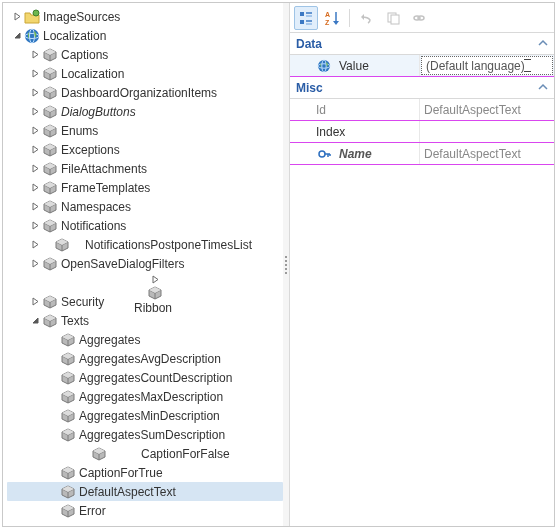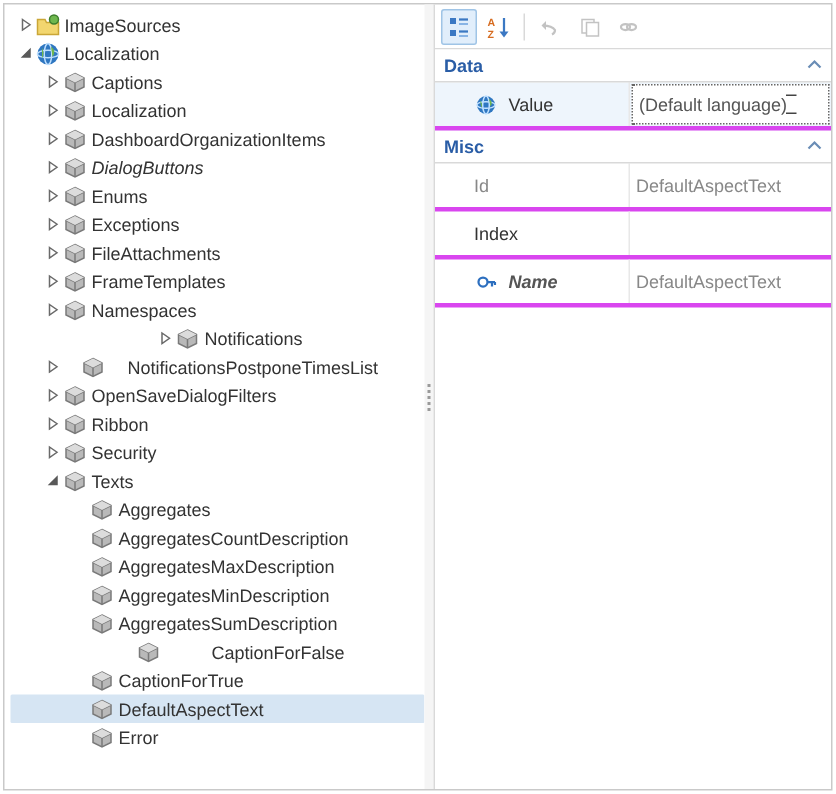--- a/index.html
+++ b/index.html
@@ -114,22 +114,22 @@
     position: relative;
   }
   .cat-header .chev {
     position: absolute;
     right: 6px;
     top: 50%;
     transform: translateY(-50%);
   }
   .prop-row {
     display: flex;
-    height: 32px;
-    border-bottom: 3px solid #d946ef;
+    height: 22px;
+    border-bottom: 1px solid #d946ef;
   }
   .prop-row.selected {
     background: #eef5fc;
   }
   .prop-name {
     width: 130px;
     display: flex;
     align-items: center;
     padding-left: 18px;
     border-right: 1px solid #e8e8e8;
@@ -337,21 +337,21 @@
           <span class="icon">
             <svg width="16" height="16">
               <path d="M8 2 L14 5 L14 11 L8 14 L2 11 L2 5 Z" fill="#b9b9b9" stroke="#7a7a7a"></path>
               <path d="M2 5 L8 8 L14 5" fill="none" stroke="#7a7a7a"></path>
               <path d="M8 8 L8 14" fill="none" stroke="#7a7a7a"></path>
               <path d="M8 2 L14 5 L8 8 L2 5 Z" fill="#dcdcdc"></path>
             </svg>
           </span>
           <span class="label">Namespaces</span>
         </div>
-        <div class="node" style="padding-left: 22px; justify-content: center;">
+        <div class="node" style="padding-left: 22px;">
           <span class="toggle">
             <svg width="9" height="9">
               <path d="M2 1 L7 4.5 L2 8 Z" fill="#fff" stroke="#6a6a6a"></path>
             </svg>
           </span>
           <span class="icon">
             <svg width="16" height="16">
               <path d="M8 2 L14 5 L14 11 L8 14 L2 11 L2 5 Z" fill="#b9b9b9" stroke="#7a7a7a"></path>
               <path d="M2 5 L8 8 L14 5" fill="none" stroke="#7a7a7a"></path>
               <path d="M8 8 L8 14" fill="none" stroke="#7a7a7a"></path>
@@ -385,21 +385,21 @@
           <span class="icon">
             <svg width="16" height="16">
               <path d="M8 2 L14 5 L14 11 L8 14 L2 11 L2 5 Z" fill="#b9b9b9" stroke="#7a7a7a"></path>
               <path d="M2 5 L8 8 L14 5" fill="none" stroke="#7a7a7a"></path>
               <path d="M8 8 L8 14" fill="none" stroke="#7a7a7a"></path>
               <path d="M8 2 L14 5 L8 8 L2 5 Z" fill="#dcdcdc"></path>
             </svg>
           </span>
           <span class="label">OpenSaveDialogFilters</span>
         </div>
-        <div class="node" style="padding-left: 22px;">
+        <div class="node" style="padding-left: 22px; flex-direction: column;">
           <span class="toggle">
             <svg width="9" height="9">
               <path d="M2 1 L7 4.5 L2 8 Z" fill="#fff" stroke="#6a6a6a"></path>
             </svg>
           </span>
           <span class="icon">
             <svg width="16" height="16">
               <path d="M8 2 L14 5 L14 11 L8 14 L2 11 L2 5 Z" fill="#b9b9b9" stroke="#7a7a7a"></path>
               <path d="M2 5 L8 8 L14 5" fill="none" stroke="#7a7a7a"></path>
               <path d="M8 8 L8 14" fill="none" stroke="#7a7a7a"></path>
@@ -448,20 +448,36 @@
           </span>
           <span class="icon">
             <svg width="16" height="16">
               <path d="M8 2 L14 5 L14 11 L8 14 L2 11 L2 5 Z" fill="#b9b9b9" stroke="#7a7a7a"></path>
               <path d="M2 5 L8 8 L14 5" fill="none" stroke="#7a7a7a"></path>
               <path d="M8 8 L8 14" fill="none" stroke="#7a7a7a"></path>
               <path d="M8 2 L14 5 L8 8 L2 5 Z" fill="#dcdcdc"></path>
             </svg>
           </span>
           <span class="label">Aggregates</span>
+        </div>
+        <div class="node" style="padding-left: 40px;">
+          <span class="toggle empty">
+            <svg width="9" height="9">
+              <path d="M2 1 L7 4.5 L2 8 Z" fill="#fff" stroke="#6a6a6a"></path>
+            </svg>
+          </span>
+          <span class="icon">
+            <svg width="16" height="16">
+              <path d="M8 2 L14 5 L14 11 L8 14 L2 11 L2 5 Z" fill="#b9b9b9" stroke="#7a7a7a"></path>
+              <path d="M2 5 L8 8 L14 5" fill="none" stroke="#7a7a7a"></path>
+              <path d="M8 8 L8 14" fill="none" stroke="#7a7a7a"></path>
+              <path d="M8 2 L14 5 L8 8 L2 5 Z" fill="#dcdcdc"></path>
+            </svg>
+          </span>
+          <span class="label">AggregatesAvgDescription</span>
         </div>
         <div class="node" style="padding-left: 40px;">
           <span class="toggle empty">
             <svg width="9" height="9">
               <path d="M2 1 L7 4.5 L2 8 Z" fill="#fff" stroke="#6a6a6a"></path>
             </svg>
           </span>
           <span class="icon">
             <svg width="16" height="16">
               <path d="M8 2 L14 5 L14 11 L8 14 L2 11 L2 5 Z" fill="#b9b9b9" stroke="#7a7a7a"></path>

